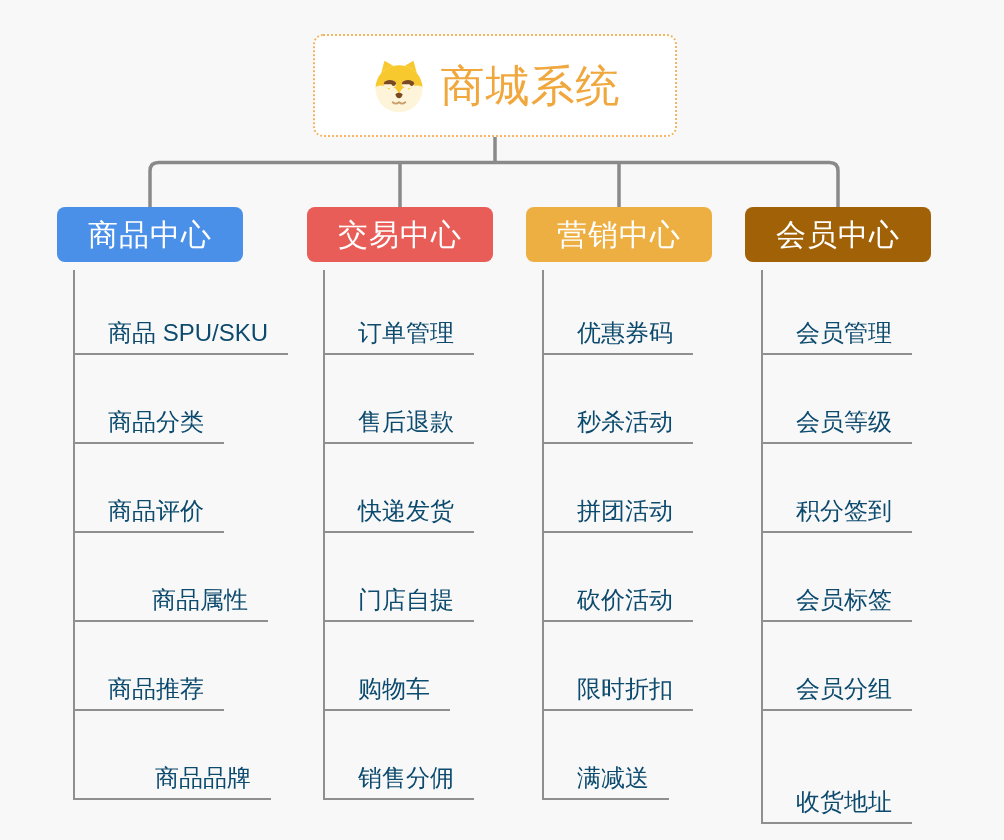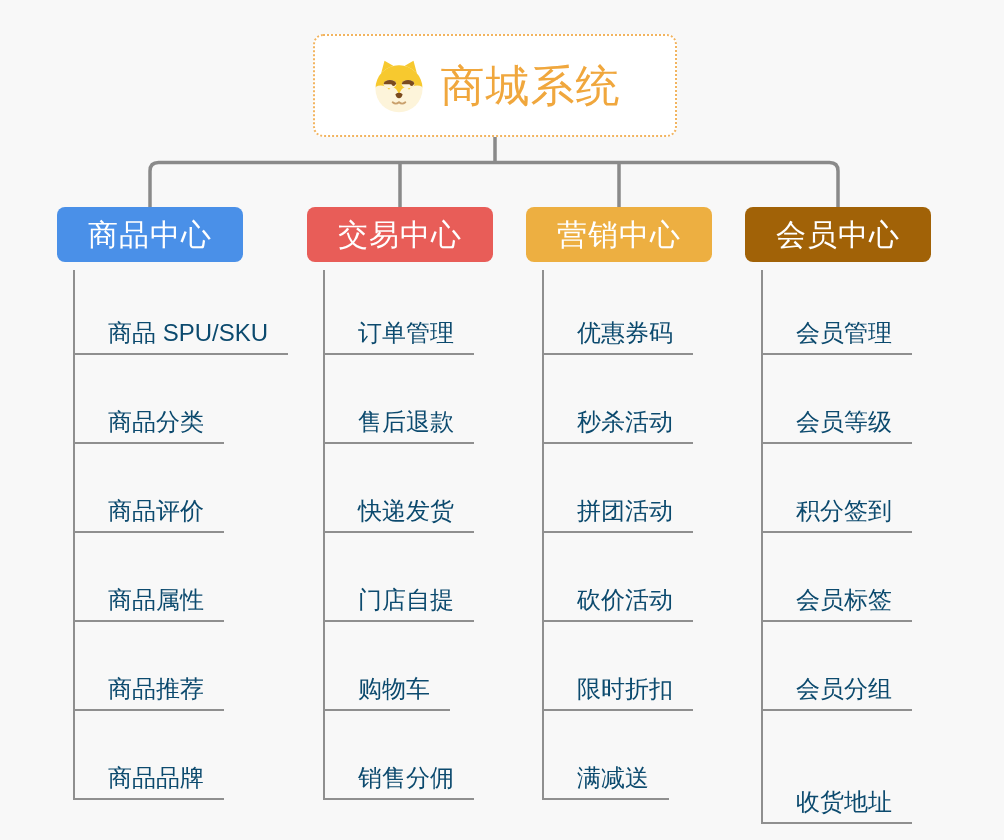--- a/index.html
+++ b/index.html
@@ -115,27 +115,27 @@
     <div class="leaf-col" style="left: 73px; border-left-color: rgb(143, 143, 143);">
           <div class="leaf-row" style="border-bottom-color: rgb(143, 143, 143);">
             <span class="leaf-label">商品 SPU/SKU</span>
           </div>
           <div class="leaf-row" style="border-bottom-color: rgb(143, 143, 143);">
             <span class="leaf-label">商品分类</span>
           </div>
           <div class="leaf-row" style="border-bottom-color: rgb(143, 143, 143);">
             <span class="leaf-label">商品评价</span>
           </div>
-          <div class="leaf-row" style="border-bottom-color: rgb(143, 143, 143);">
+          <div class="leaf-row" style="border-bottom-color: rgb(143, 143, 143); padding-left: 44px;">
             <span class="leaf-label">商品属性</span>
           </div>
           <div class="leaf-row" style="border-bottom-color: rgb(143, 143, 143);">
             <span class="leaf-label">商品推荐</span>
           </div>
-          <div class="leaf-row" style="border-bottom-color: rgb(143, 143, 143);">
+          <div class="leaf-row" style="border-bottom-color: rgb(143, 143, 143); padding-left: 47px;">
             <span class="leaf-label">商品品牌</span>
           </div>
         </div>
   </div>
 
   <div>
     <div class="branch-node" style="left: 307px; background: rgb(232, 93, 88);">
       <span class="branch-label">交易中心</span>
     </div>
     <div class="leaf-col" style="left: 323px; border-left-color: rgb(143, 143, 143);">

